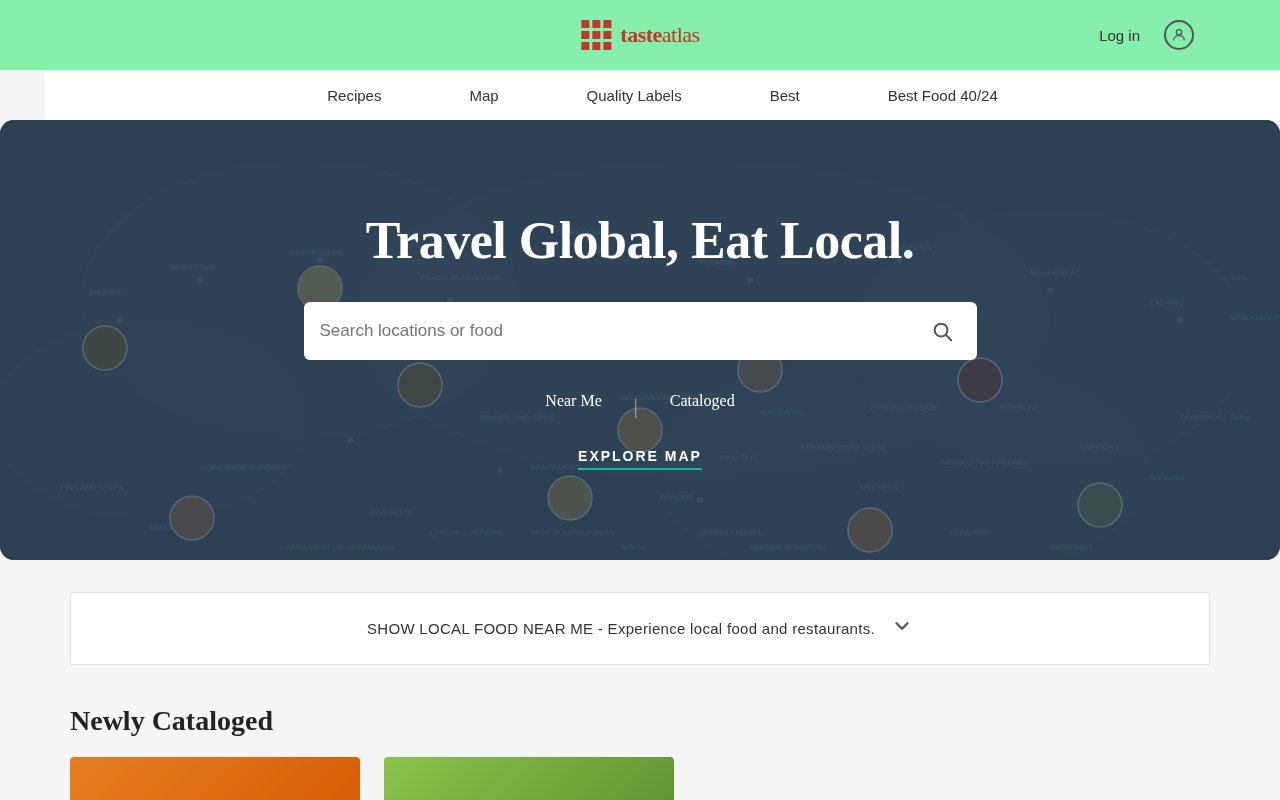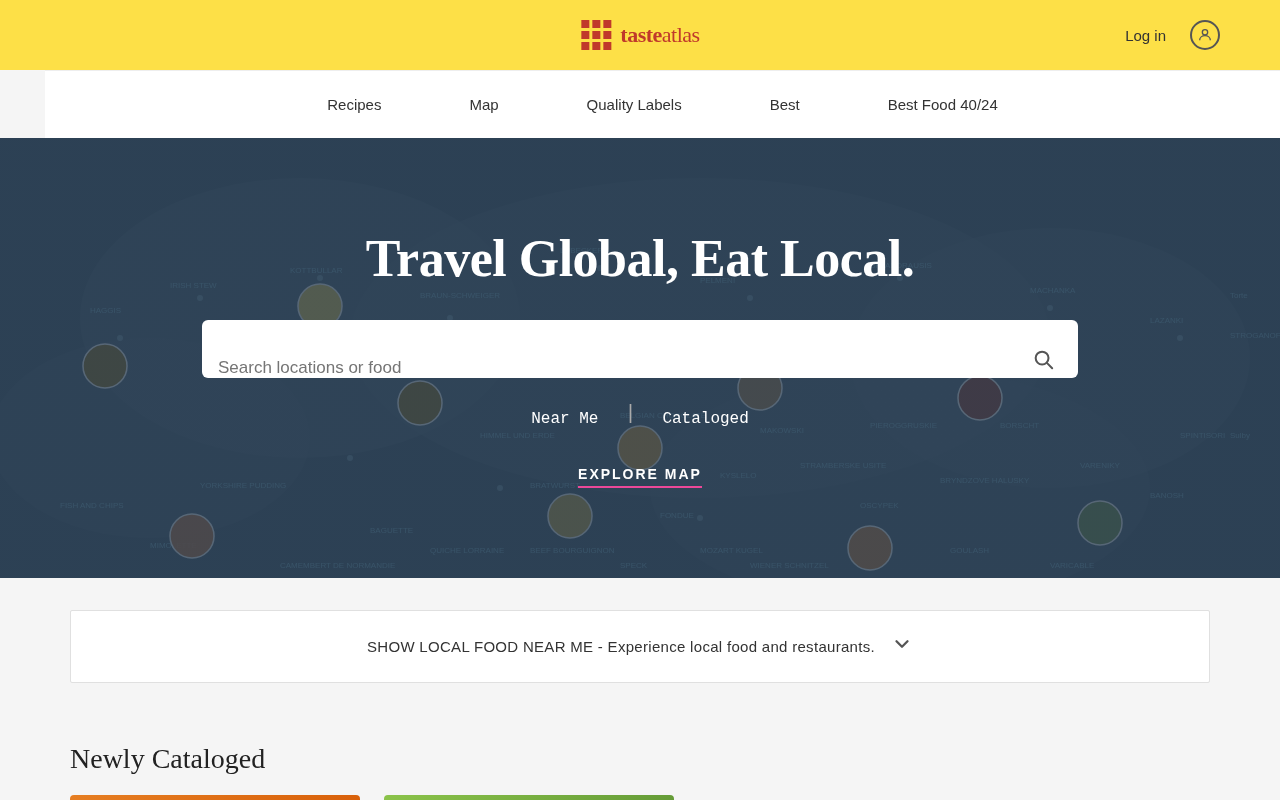--- a/index.html
+++ b/index.html
@@ -1,24 +1,24 @@
 <!DOCTYPE html>
 <html><head>
   <meta charset="utf-8">
   <style>
     * { margin: 0; padding: 0; box-sizing: border-box; }
     body { font-family: 'Georgia', serif; background: #f5f5f5; width: 1280px; min-height: 800px; overflow-x: hidden; }
 
     
     .header {
-      background: #fde047;
+      background: #86efac;
       display: flex;
       align-items: center;
       justify-content: space-between;
-      padding: 0 60px;
+      padding: 0 86px;
       height: 70px;
       position: relative;
       z-index: 10;
     }
     .logo-area {
       display: flex;
       align-items: center;
       gap: 8px;
       position: absolute;
       left: 50%;
@@ -60,41 +60,42 @@
     }
 
     
     .nav-bar {
       background: #fff;
       border-top: 1px solid #eee;
       display: flex;
       align-items: center;
       justify-content: center;
       gap: 80px;
-      height: 68px;
+      height: 50px;
       font-family: Arial, sans-serif;
       margin-left: 45px;
     }
     .nav-item {
       font-size: 15px;
       color: #333;
       cursor: pointer;
       padding: 8px 4px;
       text-decoration: none;
     }
 
     
     .hero {
       position: relative;
       height: 440px;
       overflow: hidden;
       display: flex;
       flex-direction: column;
       align-items: center;
       justify-content: center;
+      border-radius: 14px;
     }
     
     .hero-map-overlay {
       position: absolute;
       inset: 0;
       background:
         
         linear-gradient(rgba(40,60,80,0.75), rgba(40,60,80,0.75));
       z-index: 1;
     }
@@ -120,25 +121,25 @@
       font-size: 52px;
       font-weight: 700;
       color: #fff;
       text-align: center;
       margin-bottom: 32px;
       font-family: 'Georgia', serif;
       letter-spacing: -0.5px;
     }
 
     .search-bar {
-      width: 876px;
+      width: 673px;
       background: #fff;
       border-radius: 6px;
       display: flex;
-      align-items: flex-end;
+      align-items: center;
       padding: 0 16px;
       height: 58px;
       margin-bottom: 24px;
     }
     .search-input {
       flex: 1;
       border: none;
       outline: none;
       font-size: 17px;
       color: #333;
@@ -150,24 +151,24 @@
       border: none;
       cursor: pointer;
       padding: 8px;
       display: flex;
       align-items: center;
       justify-content: center;
     }
 
     .quick-links {
       display: flex;
-      align-items: flex-start;
-      gap: 2px;
+      align-items: flex-end;
+      gap: 8px;
       color: #fff;
-      font-family: Liberation Mono, monospace;
+      font-family: Liberation Serif, serif;
       font-size: 16px;
       margin-bottom: 30px;
     }
     .quick-link {
       cursor: pointer;
       padding: 8px 24px;
       color: #fff;
     }
     .quick-divider {
       color: #aaa;
@@ -177,29 +178,29 @@
     .explore-map-btn {
       color: #fff;
       font-family: Arial, sans-serif;
       font-size: 14px;
       letter-spacing: 2px;
       font-weight: 700;
       text-transform: uppercase;
       cursor: pointer;
       border: none;
       background: none;
-      border-bottom: 2px solid #ec4899;
+      border-bottom: 2px solid #14b8a6;
       padding-bottom: 4px;
     }
 
     
     .local-food-banner {
       background: #fff;
       border: 1px solid #e0e0e0;
-      margin: 32px 70px 40px;
+      margin: 32px 70px 20px;
       padding: 22px 40px;
       display: flex;
       align-items: center;
       justify-content: center;
       gap: 16px;
       border-radius: 2px;
       cursor: pointer;
     }
     .local-food-text {
       font-family: Arial, sans-serif;
@@ -212,21 +213,21 @@
       color: #555;
     }
 
     
     .newly-cataloged {
       padding: 20px 70px 0;
     }
     .section-title {
       font-family: 'Georgia', serif;
       font-size: 28px;
-      font-weight: 400;
+      font-weight: 700;
       color: #222;
       margin-bottom: 20px;
     }
     .cards-row {
       display: flex;
       gap: 24px;
     }
     .card {
       width: 290px;
       height: 130px;

